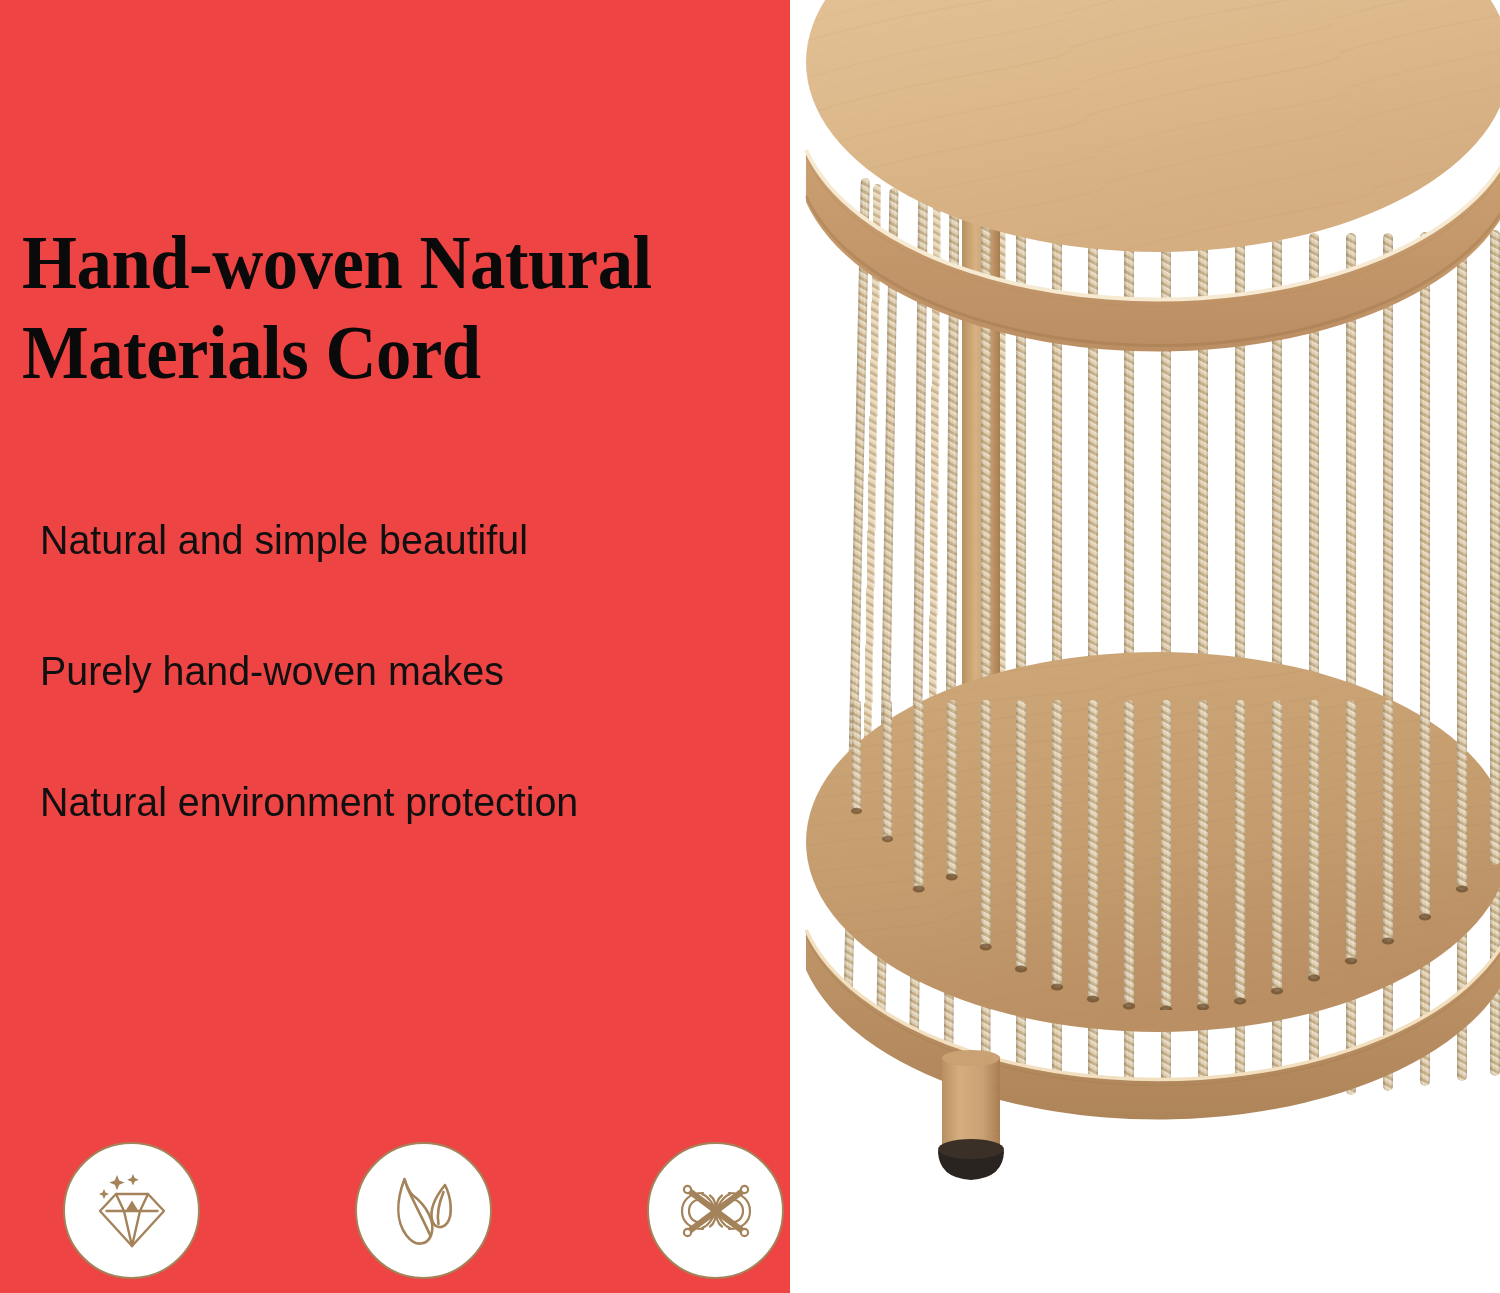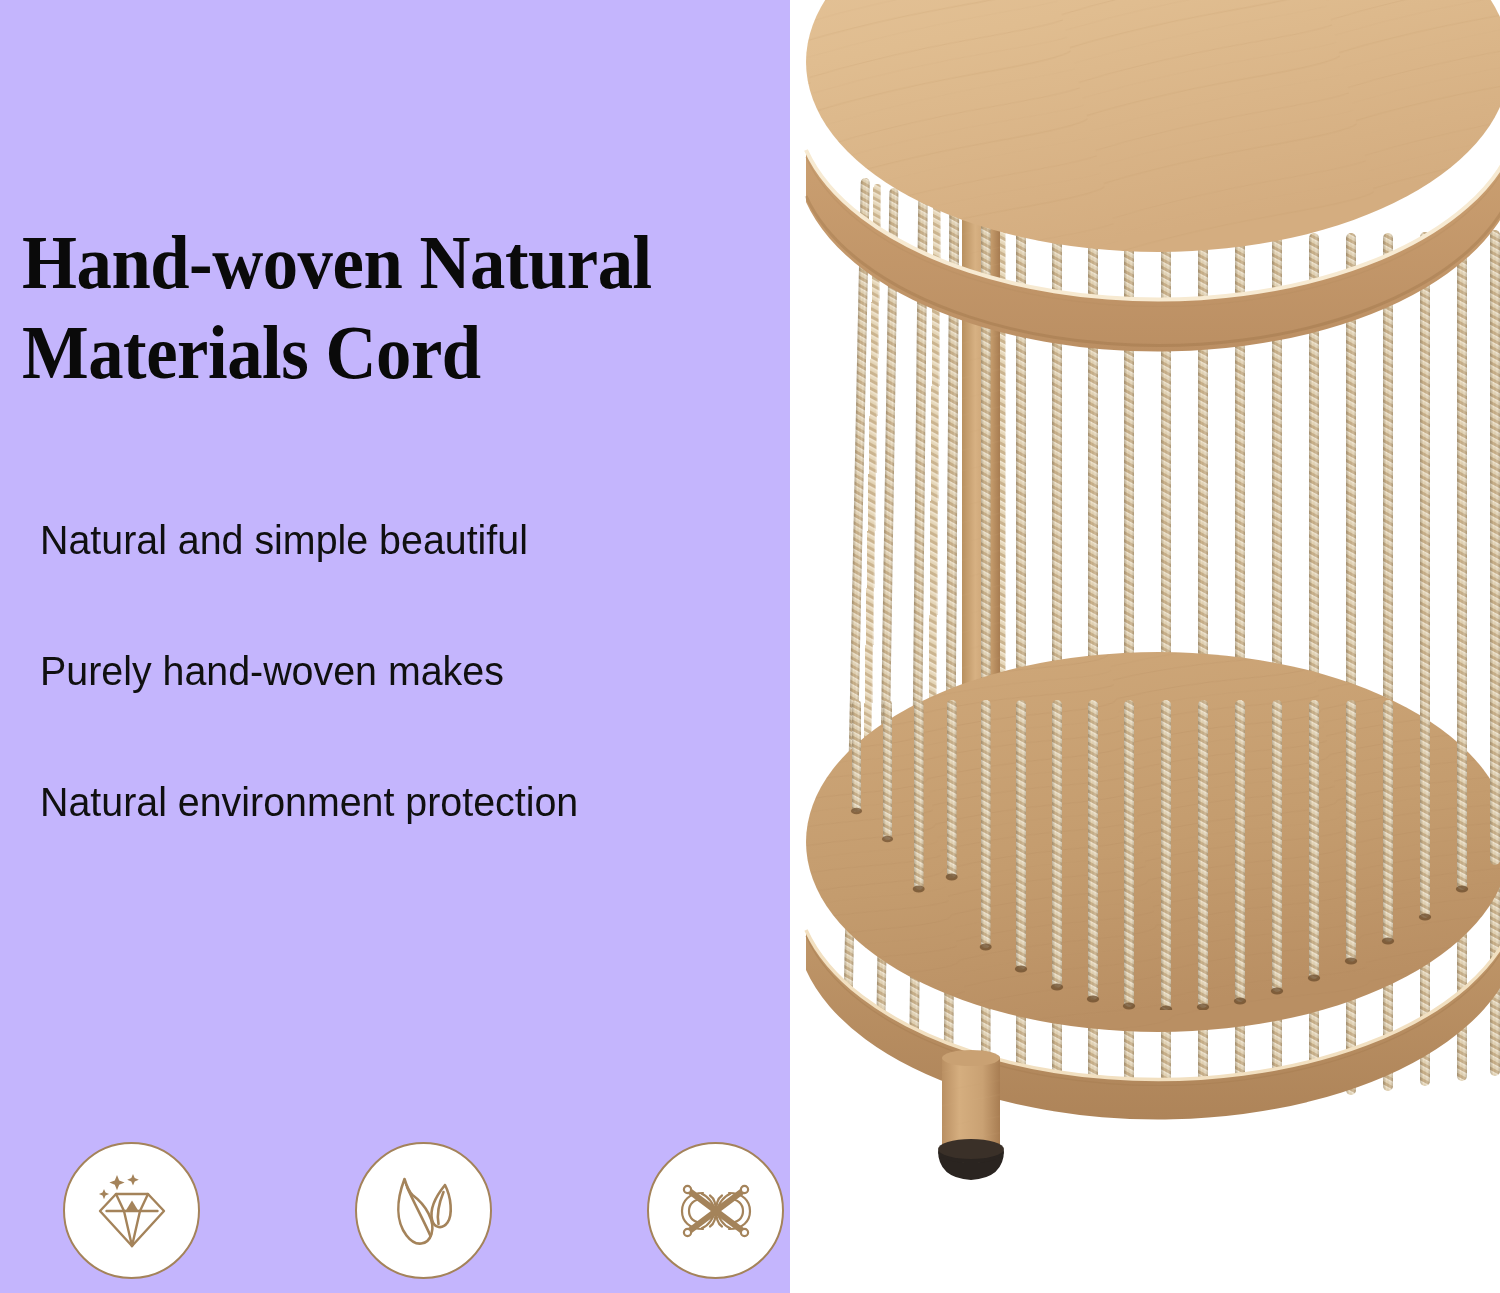--- a/index.html
+++ b/index.html
@@ -6,21 +6,21 @@
   * { box-sizing: border-box; margin: 0; padding: 0; }
   html, body {
     width: 1500px; height: 1293px;
     background: #ffffff;
     font-family: "Liberation Sans", sans-serif;
     overflow: hidden;
   }
   .page {
     position: relative;
     width: 1500px; height: 1293px;
-    background: #c4b5fd;
+    background: #ef4444;
   }
 
   
   .copy { position: absolute; left: 18px; top: 0; width: 800px; height: 1293px; }
 
   .headline {
     position: absolute;
     left: 4px; top: 218px;
     width: 820px;
     font-family: "Liberation Serif", "DejaVu Serif", serif;

